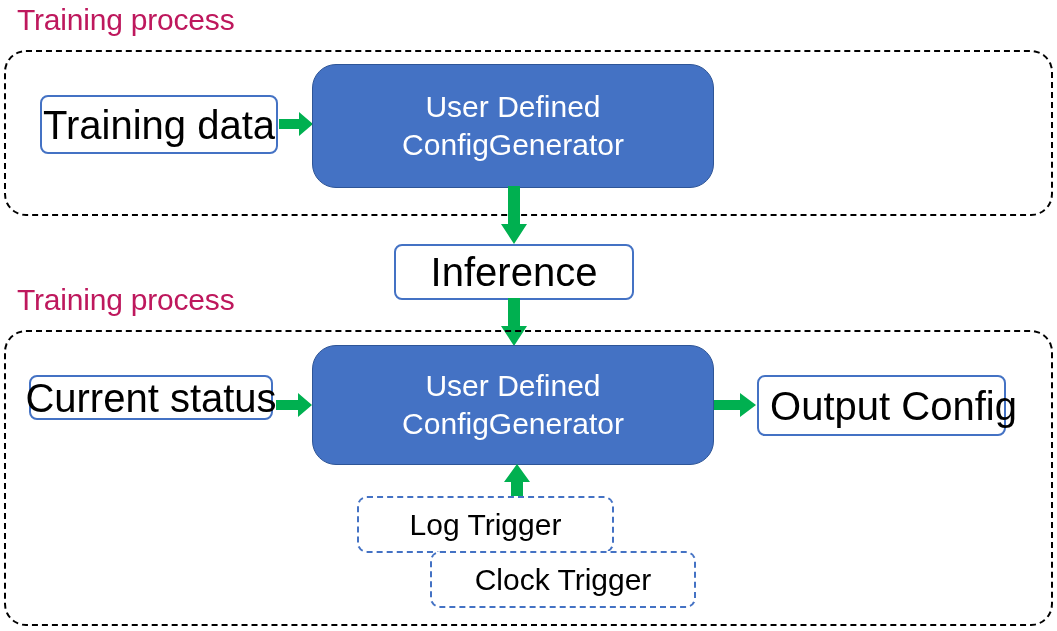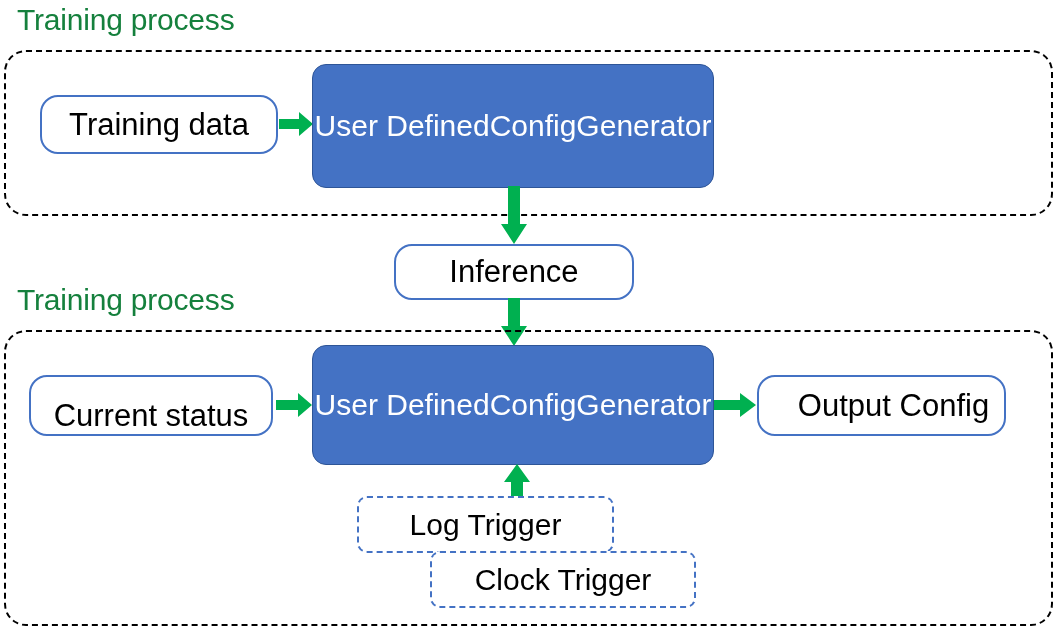--- a/index.html
+++ b/index.html
@@ -16,21 +16,21 @@
     height: 631px;
     background: #ffffff;
     overflow: hidden;
   }
 
   
   .section-title {
     position: absolute;
     font-size: 30px;
     line-height: 34px;
-    color: #15803d;
+    color: #be185d;
     white-space: nowrap;
     letter-spacing: -0.2px;
   }
   #title-training { left: 17px; top: 3px; }
   #title-inference { left: 17px; top: 283px; }
 
   
   .process-container {
     position: absolute;
     border: 2.5px dashed #000000;
@@ -40,43 +40,43 @@
   }
   #container-training { left: 4px;  top: 50px;  width: 1049px; height: 166px; }
   #container-inference{ left: 4px;  top: 330px; width: 1049px; height: 296px; }
 
   
   .box {
     position: absolute;
     box-sizing: border-box;
     background: #ffffff;
     border: 2px solid #4472C4;
-    border-radius: 18px;
+    border-radius: 8px;
     display: flex;
     align-items: center;
     justify-content: center;
     color: #000000;
-    font-size: 31px;
+    font-size: 40px;
     line-height: 1.15;
     white-space: nowrap;
   }
   #box-training-data { left: 40px;  top: 95px;  width: 238px; height: 59px; }
   #box-checkpoint    { left: 394px; top: 244px; width: 240px; height: 56px; }
-  #box-current-status{ left: 29px;  top: 375px; width: 244px; height: 61px; align-items: flex-end; }
+  #box-current-status{ left: 29px;  top: 375px; width: 244px; height: 45px; }
   #box-output-config { left: 757px; top: 375px; width: 249px; height: 61px; padding-left: 24px; }
 
   
   .box-filled {
     position: absolute;
     box-sizing: border-box;
     background: #4472C4;
     border: 1.5px solid #2E5597;
-    border-radius: 14px;
+    border-radius: 24px;
     display: flex;
-    flex-direction: row;
+    flex-direction: column;
     align-items: center;
     justify-content: center;
     color: #ffffff;
     font-size: 30px;
     line-height: 38px;
     white-space: nowrap;
   }
   #box-generator-training { left: 312px; top: 64px;  width: 402px; height: 124px; }
   #box-generator-inference{ left: 312px; top: 345px; width: 402px; height: 120px; }
 

